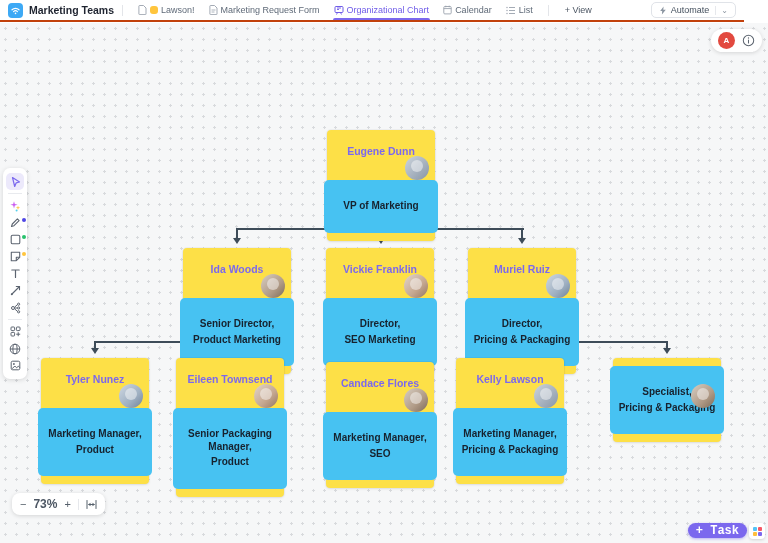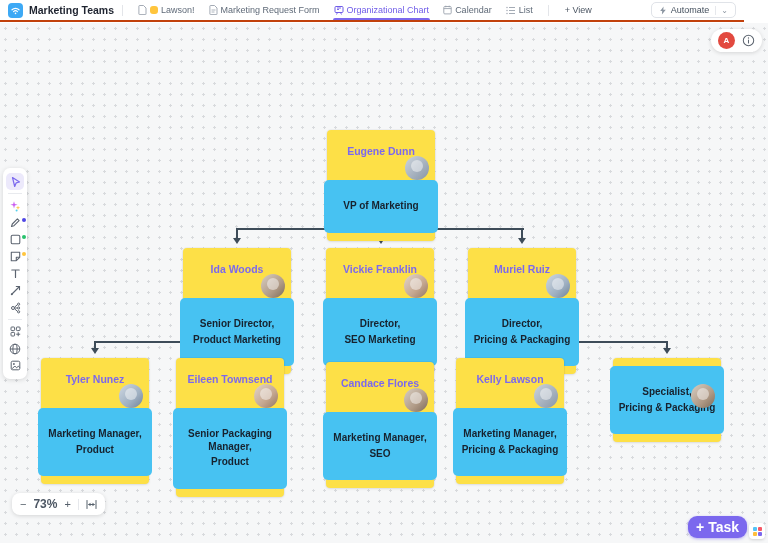--- a/index.html
+++ b/index.html
@@ -75,23 +75,23 @@
 
   
   .zoompill { position:absolute; left:12px; bottom:28px; height:22px; background:#fff; border-radius:8px;
     box-shadow:0 1px 4px rgba(0,0,0,.14); display:flex; align-items:center; padding:0 8px; gap:7px;
     font-size:9px; color:#4c5663; z-index:40; }
   .zbtn { font-size:11px; color:#55606b; cursor:pointer; line-height:1; }
   .zlevel { font-size:12px; font-weight:600; }
   .zdiv { width:1px; height:11px; background:#e6e8ec; }
 
   
-  .taskbtn { position:absolute; right:21px; bottom:5px; height:22px; padding:0 8px; background:#7b68ee;
-    color:#fff; font-size:14px; font-weight:600; border-radius:9px; display:flex; align-items:center;
-    box-shadow:0 1px 3px rgba(123,104,238,.5); z-index:40; white-space:nowrap; }
+  .taskbtn { position:absolute; right:21px; bottom:5px; height:15px; padding:0 8px; background:#7b68ee;
+    color:#fff; font-size:12px; font-weight:600; border-radius:9px; display:flex; align-items:center;
+    box-shadow:0 1px 3px rgba(123,104,238,.5); z-index:40; white-space:nowrap;font-family:Liberation Mono, monospace; }
   .gridbtn { position:absolute; right:3px; bottom:4px; width:16px; height:16px; background:#fff; border-radius:4px;
     box-shadow:0 1px 3px rgba(0,0,0,.15); display:flex; align-items:center; justify-content:center; z-index:40; }
   .grid4 { display:grid; grid-template-columns:4px 4px; grid-template-rows:4px 4px; gap:1px; }
   .grid4 i { border-radius:1px; display:block; }
   .g1{background:#54c3f7;} .g2{background:#f65866;} .g3{background:#ffbe3d;} .g4{background:#7b68ee;}
 </style>
 </head>
 <body>
 
 <div class="stage">

